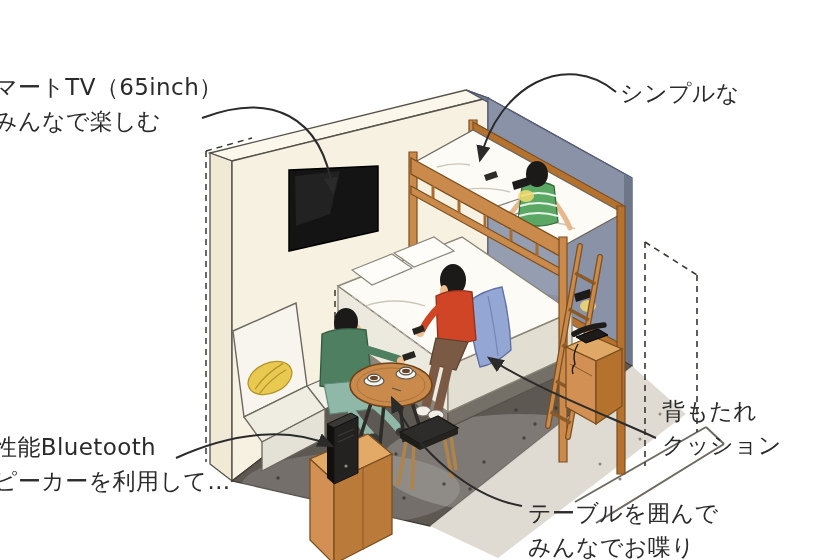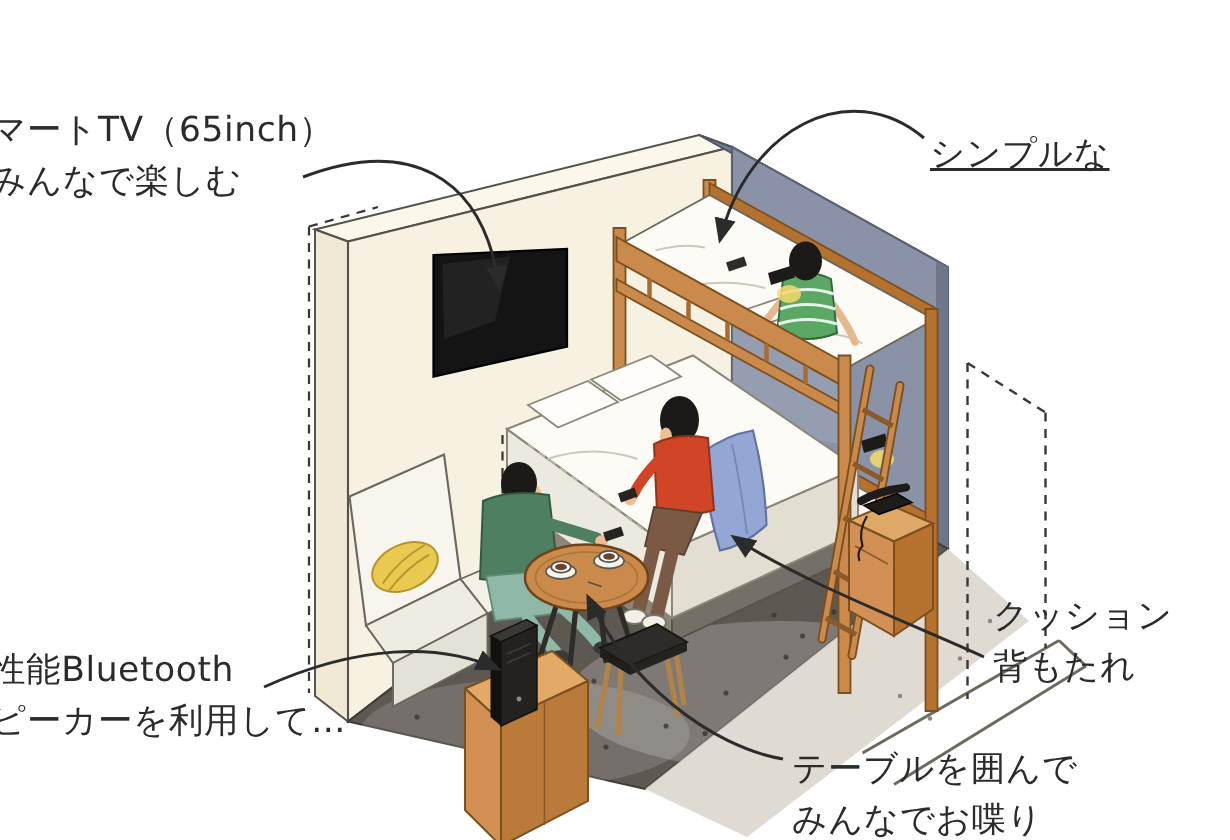--- a/index.html
+++ b/index.html
@@ -8,21 +8,21 @@
     font-family:"DejaVu Sans","Liberation Sans",sans-serif;
     margin-top:34px;
   }
   .stage svg{position:absolute;left:0;top:0;}
   .label{
     position:absolute;color:#2b2b2b;font-size:23px;line-height:34px;
     letter-spacing:.4px;font-weight:500;white-space:nowrap;
   }
   .ln{display:block;}
   .lbl-tv{left:-6px;top:36px;}
-  .lbl-bunk{left:620px;top:52px;text-decoration:underline;}
+  .lbl-bunk{left:620px;top:42px;}
   .lbl-speaker{left:-6px;top:396px;}
   .lbl-cushion{left:662px;top:360px;}
   .lbl-table{left:528px;top:462px;}
 </style>
 </head>
 <body>
 
 <div class="stage">
 
 <svg width="820" height="560" viewBox="0 0 820 560">
@@ -316,22 +316,22 @@
 <div class="label lbl-bunk">
   <span class="ln">シンプルな</span>
 </div>
 
 <div class="label lbl-speaker">
   <span class="ln">性能Bluetooth</span>
   <span class="ln">ピーカーを利用して…</span>
 </div>
 
 <div class="label lbl-cushion">
+  <span class="ln">背もたれ</span>
   <span class="ln">クッション</span>
-  <span class="ln">背もたれ</span>
 </div>
 
 <div class="label lbl-table">
   <span class="ln">テーブルを囲んで</span>
   <span class="ln">みんなでお喋り</span>
 </div>
 
 </div>
 
 </body></html>

